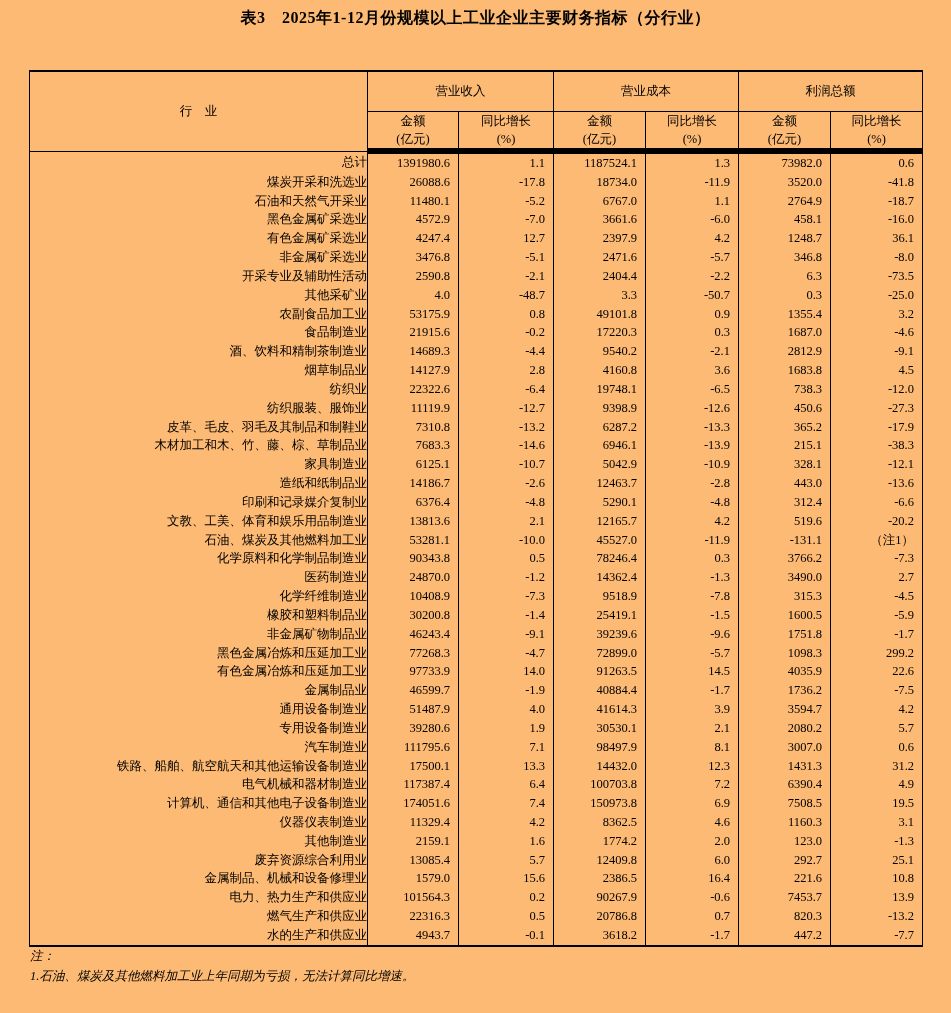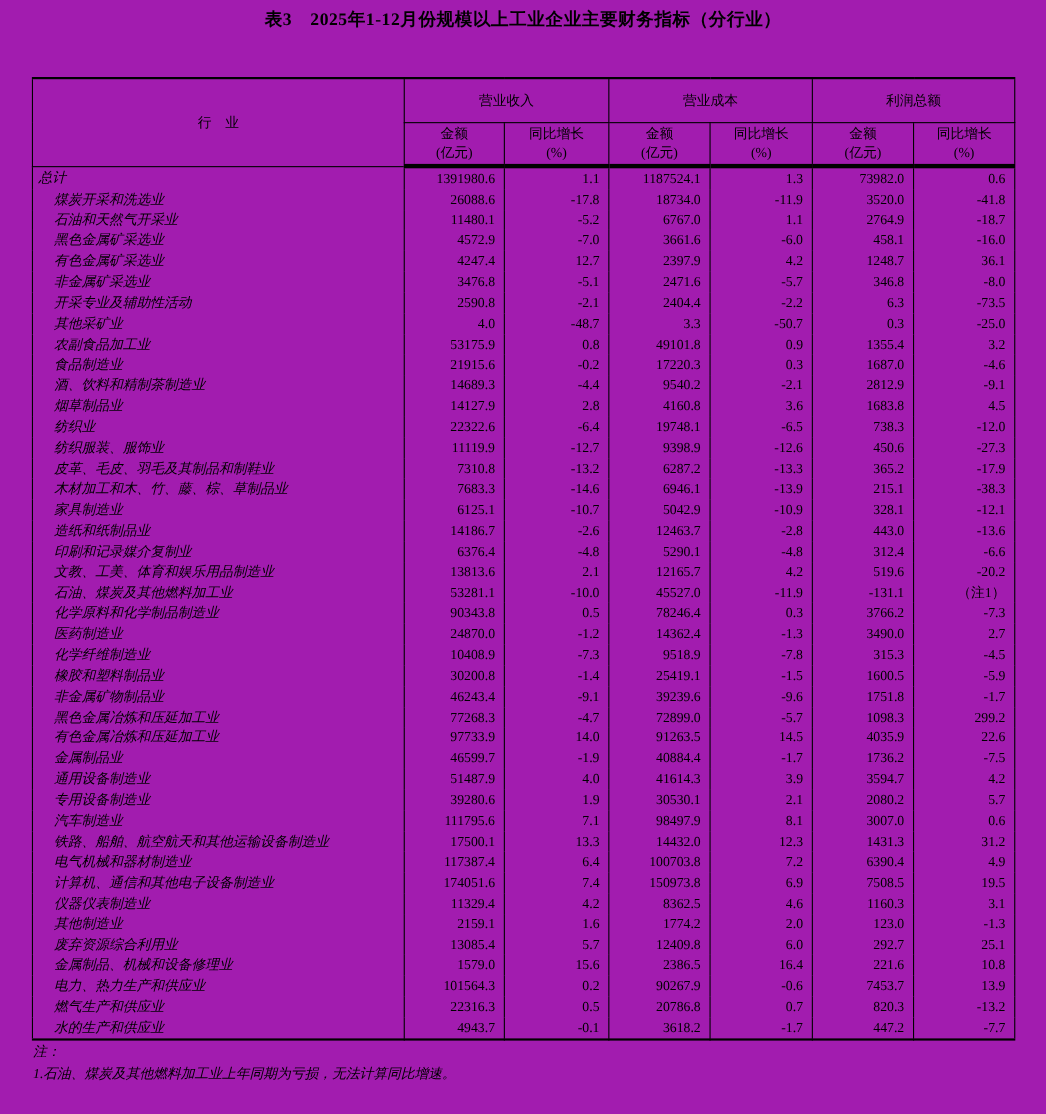--- a/index.html
+++ b/index.html
@@ -1,21 +1,21 @@
 <!DOCTYPE html>
 <html><head>
 <meta charset="utf-8">
 <style>
   * { margin: 0; padding: 0; box-sizing: border-box; }
   html, body { background: #ffffff; }
   .page {
     position: relative;
     width: 951px;
     height: 1013px;
-    background: #a21caf;
+    background: #fdba74;
     font-family: "Liberation Serif", "DejaVu Serif", serif;
     color: #000000;
   }
   .title {
     position: absolute;
     top: 8px;
     left: 0;
     width: 100%;
     text-align: center;
     font-size: 16px;
@@ -39,23 +39,23 @@
     white-space: nowrap;
   }
   
   table.stats { border-top: 2px solid #000; border-bottom: 2px solid #000; }
   thead th { text-align: center; vertical-align: middle; }
   thead tr.group-row th { height: 40px; border-bottom: 1px solid #000; margin-top: 44px; }
   thead th.industry-head {
     vertical-align: middle;
     border-bottom: 1px solid #000;
   }
-  thead tr.sub-row th { height: 40px; border-bottom: 4px solid #000000; line-height: 18px; }
+  thead tr.sub-row th { height: 40px; border-bottom: 6px solid #000000; line-height: 18px; }
   tbody td { height: 18.83px; line-height: 18.83px; }
-  tbody td.industry { text-align: left; padding-left: 5px; font-style: italic; }
+  tbody td.industry { text-align: right; padding-left: 5px; }
   tbody td.industry.indent { padding-left: 19px; }
   tbody td.num { text-align: right; padding-right: 8px; }
   .notes {
     position: absolute;
     left: 30px;
     top: 946px;
     font-size: 12.5px;
     font-style: italic;
     line-height: 20px;
   }

